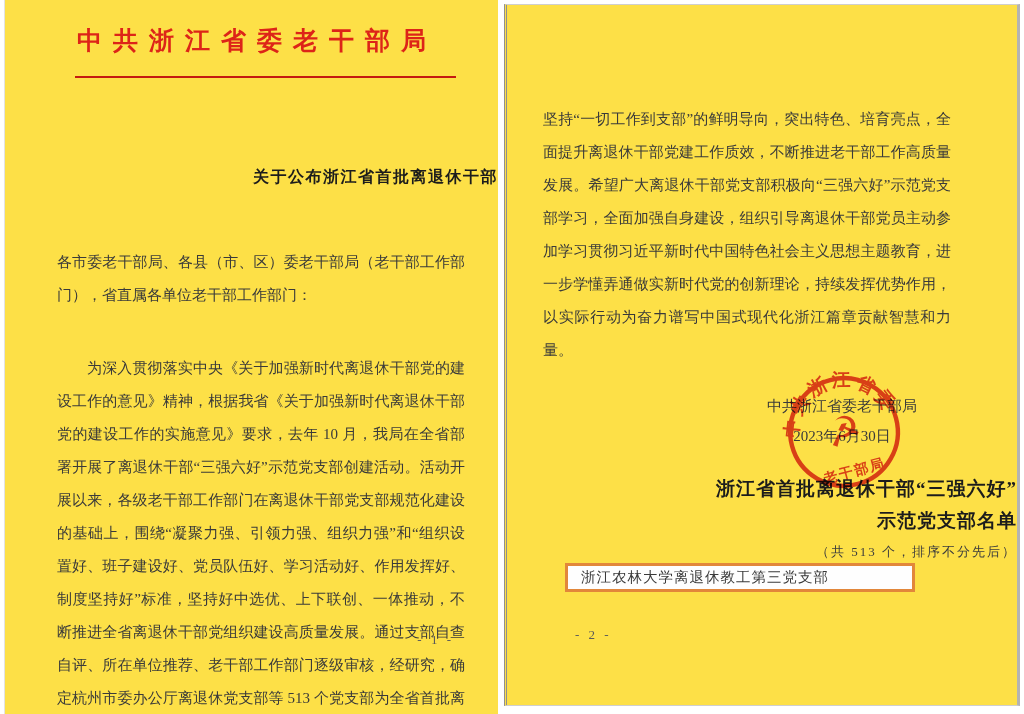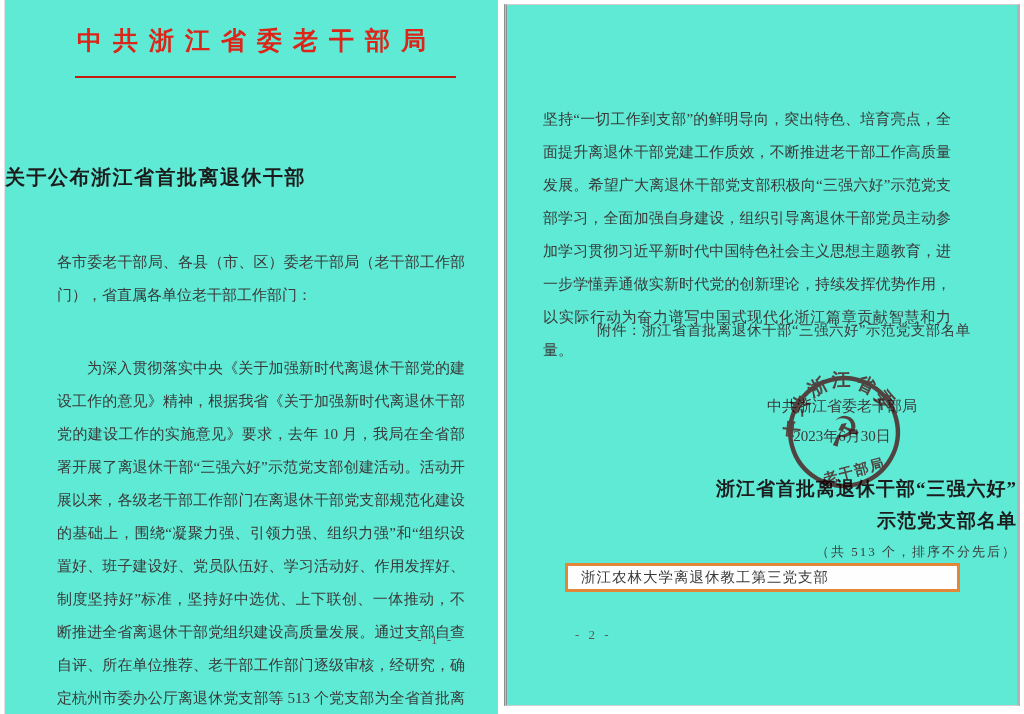--- a/index.html
+++ b/index.html
@@ -6,21 +6,21 @@
   html, body { width: 1024px; height: 714px; }
   body {
     font-family: "Liberation Serif", "DejaVu Serif", serif;
     background: #ffffff;
     position: relative;
     overflow: hidden;
     color: #333;
   }
   .page {
     position: absolute;
-    background: #5eead4;
+    background: #fde047;
   }
   
   #page1 {
     left: 4px; top: 0; width: 494px; height: 714px;
     border-left: 1px solid #e2e2e2;
   }
   .letterhead {
     position: absolute; top: 24px; left: 0; width: 100%;
     text-align: center;
     color: #dd2418;
@@ -29,22 +29,22 @@
     letter-spacing: 11px;
     padding-left: 11px;
     white-space: nowrap;
   }
   .red-rule {
     position: absolute; top: 76px; left: 70px; width: 381px; height: 0;
     border-top: 2px solid #c41a10;
   }
   .doc-title {
     position: absolute; top: 160px; left: 0; width: 100%;
-    text-align: left;
-    font-size: 20px; font-weight: bold; color: #1c1c1c;
+    text-align: right;
+    font-size: 16px; font-weight: bold; color: #1c1c1c;
     line-height: 34px; letter-spacing: 1.5px;
   }
   .body-text {
     position: absolute;
     font-size: 15px; line-height: 33px;
     color: #3a3a3a;
     text-align: justify;
     text-justify: inter-ideograph;
   }
   #page1 .body-text { top: 246px; left: 52px; width: 408px; }
@@ -86,21 +86,21 @@
     font-size: 19px; font-weight: bold; color: #1c1c1c;
     line-height: 32px; letter-spacing: 1px;
   }
   .list-subtitle {
     position: absolute; top: 538px; left: 0; width: 100%;
     text-align: right;
     font-size: 13px; color: #3d3d3d; letter-spacing: 2px;
   }
   .highlight-box {
     position: absolute; top: 558px; left: 58px;
-    width: 395px; height: 29px;
+    width: 350px; height: 29px;
     border: 3px solid #e2873a;
     display: flex; align-items: center;
     padding-left: 13px;
     background: #fefefe;
     font-size: 14.5px; color: #3a3a3a; letter-spacing: 1px;
     white-space: nowrap;
   }
   #page2 .pagenum { top: 622px; left: 68px; }
 </style>
 </head>
@@ -117,21 +117,20 @@
     <p class="indent">为深入贯彻落实中央《关于加强新时代离退休干部党的建设工作的意见》精神，根据我省《关于加强新时代离退休干部党的建设工作的实施意见》要求，去年 10 月，我局在全省部署开展了离退休干部“三强六好”示范党支部创建活动。活动开展以来，各级老干部工作部门在离退休干部党支部规范化建设的基础上，围绕“凝聚力强、引领力强、组织力强”和“组织设置好、班子建设好、党员队伍好、学习活动好、作用发挥好、制度坚持好”标准，坚持好中选优、上下联创、一体推动，不断推进全省离退休干部党组织建设高质量发展。通过支部自查自评、所在单位推荐、老干部工作部门逐级审核，经研究，确定杭州市委办公厅离退休党支部等 513 个党支部为全省首批离退休干部“三强六好”示范党支部，现予以公布。</p>
     <p class="indent">希望各地各单位以“三强六好”示范党支部创建活动为契机，</p>
   </div>
   <div class="pagenum">- 1 -</div>
 </div>
 
 <div class="page" id="page2">
   <div class="body-text">
     <p>坚持“一切工作到支部”的鲜明导向，突出特色、培育亮点，全面提升离退休干部党建工作质效，不断推进老干部工作高质量发展。希望广大离退休干部党支部积极向“三强六好”示范党支部学习，全面加强自身建设，组织引导离退休干部党员主动参加学习贯彻习近平新时代中国特色社会主义思想主题教育，进一步学懂弄通做实新时代党的创新理论，持续发挥优势作用，以实际行动为奋力谱写中国式现代化浙江篇章贡献智慧和力量。</p>
   </div>
-  <div class="attachment">附件：浙江省首批离退休干部“三强六好”示范党支部名单</div>
 
   <div class="signature">
     <div>中共浙江省委老干部局</div>
     <div>2023年6月30日</div>
   </div>
 
   <svg class="seal" viewBox="0 0 170 170">
     <g transform="rotate(-15 85 85)">
       <circle cx="85" cy="85" r="61" fill="none" stroke="#d83b3f" stroke-width="5"></circle>
       <defs>

